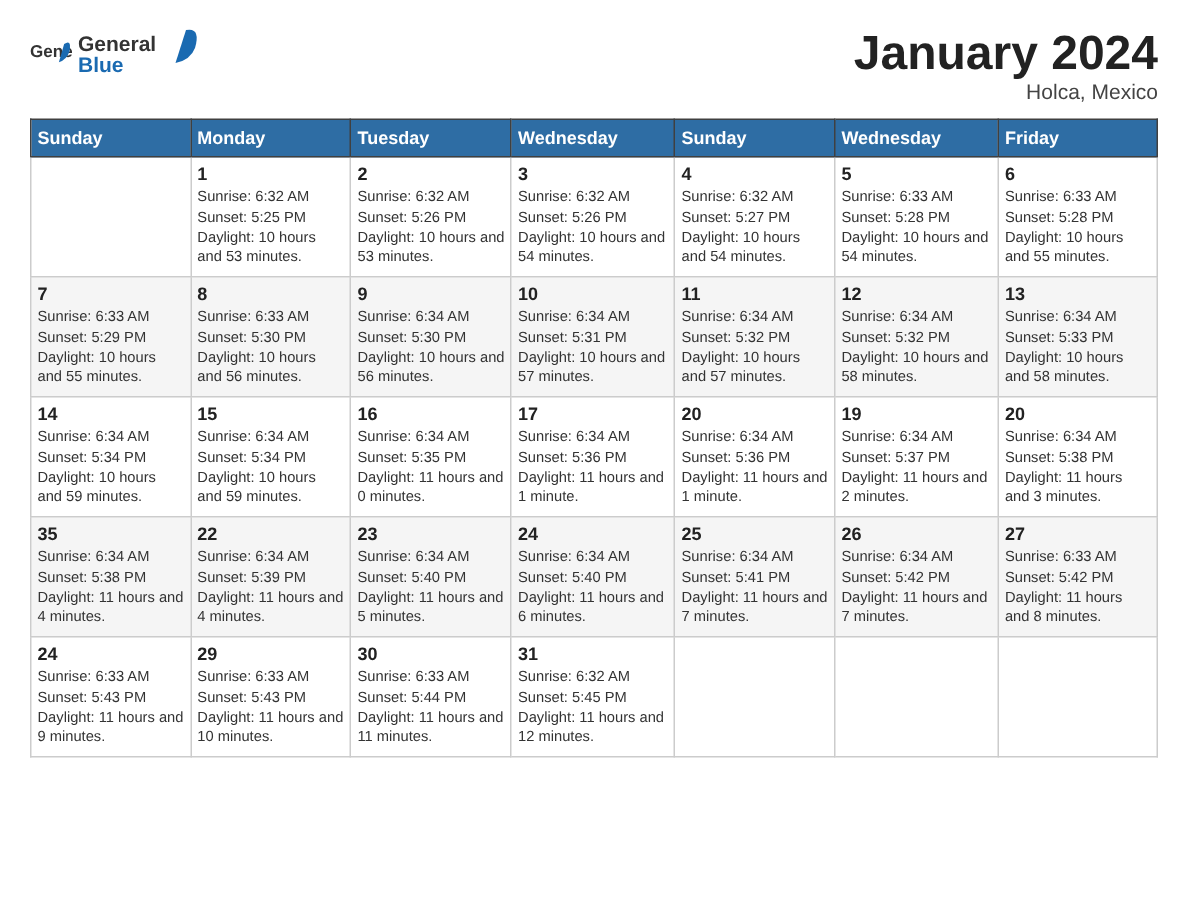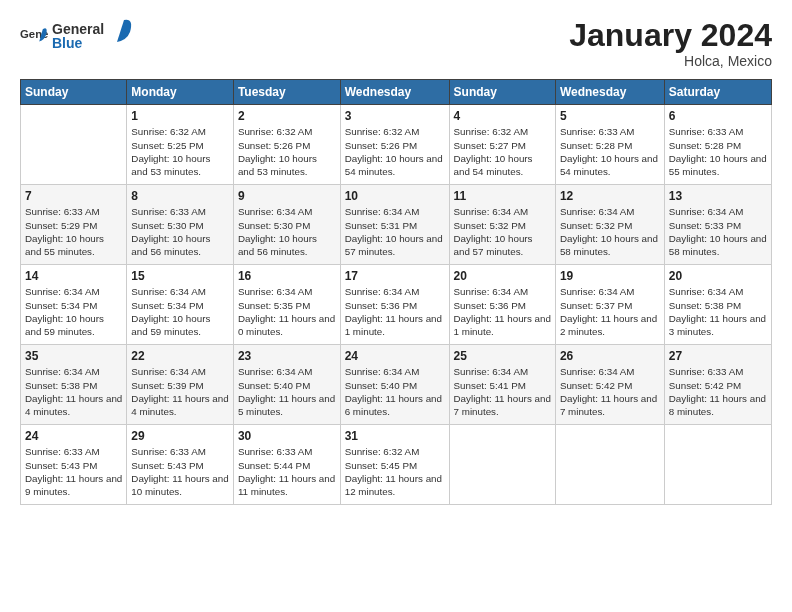--- a/index.html
+++ b/index.html
@@ -123,21 +123,21 @@
 
   <table class="calendar">
     <thead>
       <tr>
         <th>Sunday</th>
         <th>Monday</th>
         <th>Tuesday</th>
         <th>Wednesday</th>
         <th>Sunday</th>
         <th>Wednesday</th>
-        <th>Saturday</th>
+        <th>Friday</th>
       </tr>
     </thead>
     <tbody id="calendar-body">
     <tr class="row-white">
           <td class="empty-cell"></td>
           <td>
             <div class="day-num">1</div>
             <div class="day-info" style="white-space: pre-line;">Sunrise: 6:32 AM
 Sunset: 5:25 PM
 Daylight: 10 hours and 53 minutes.</div>

